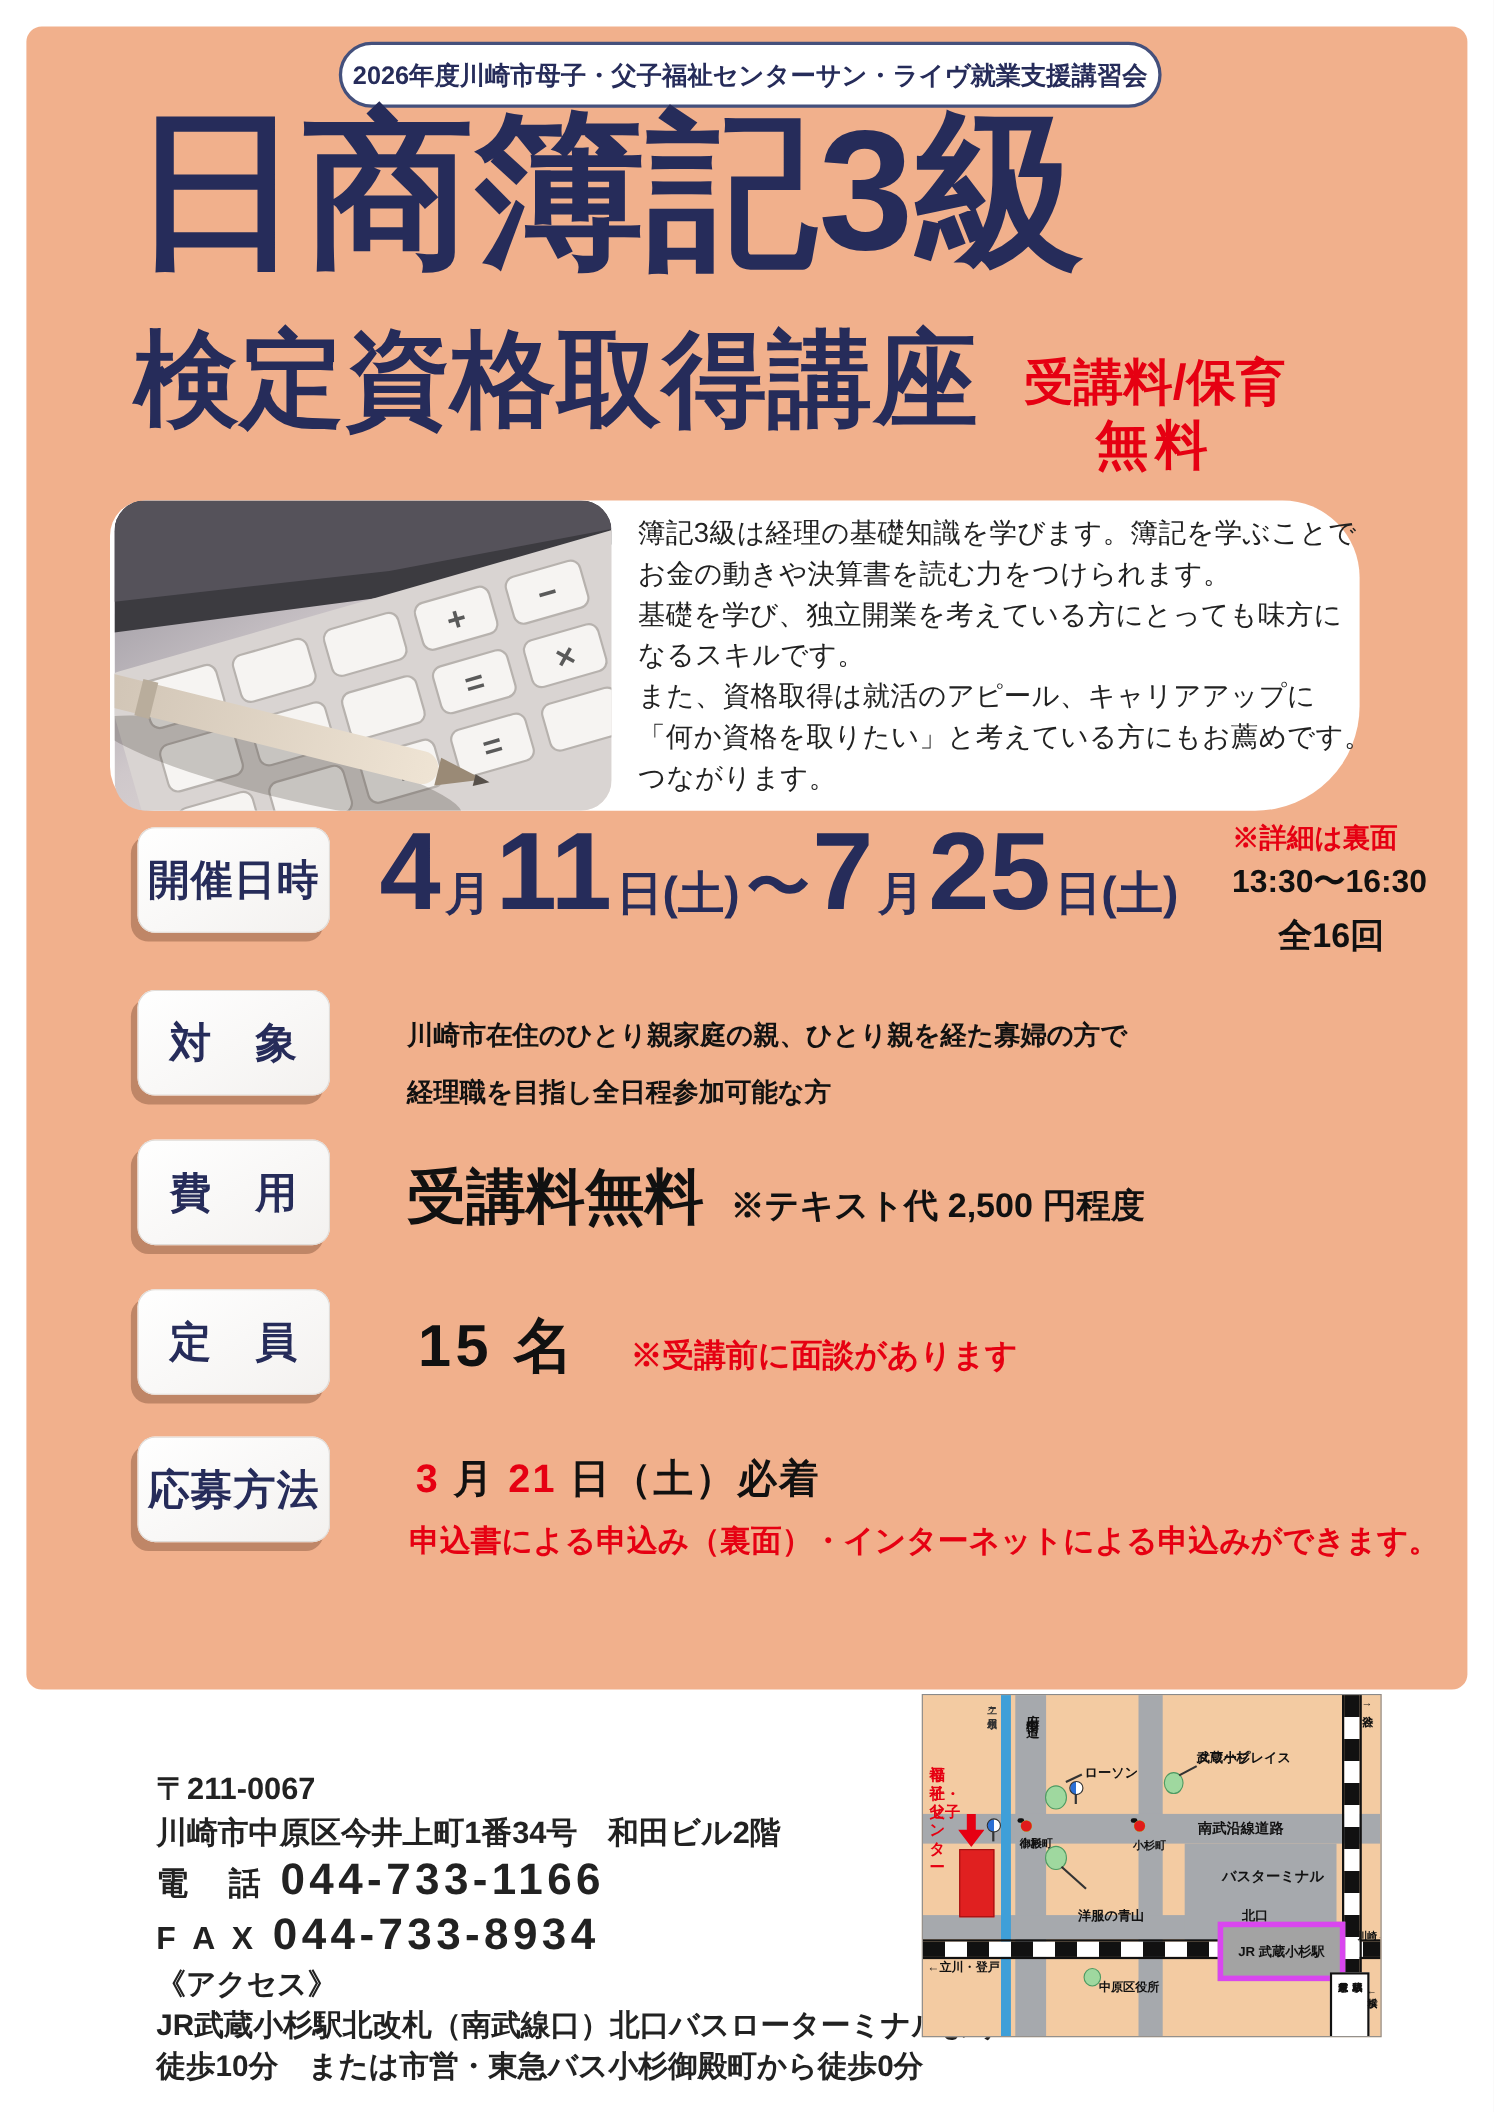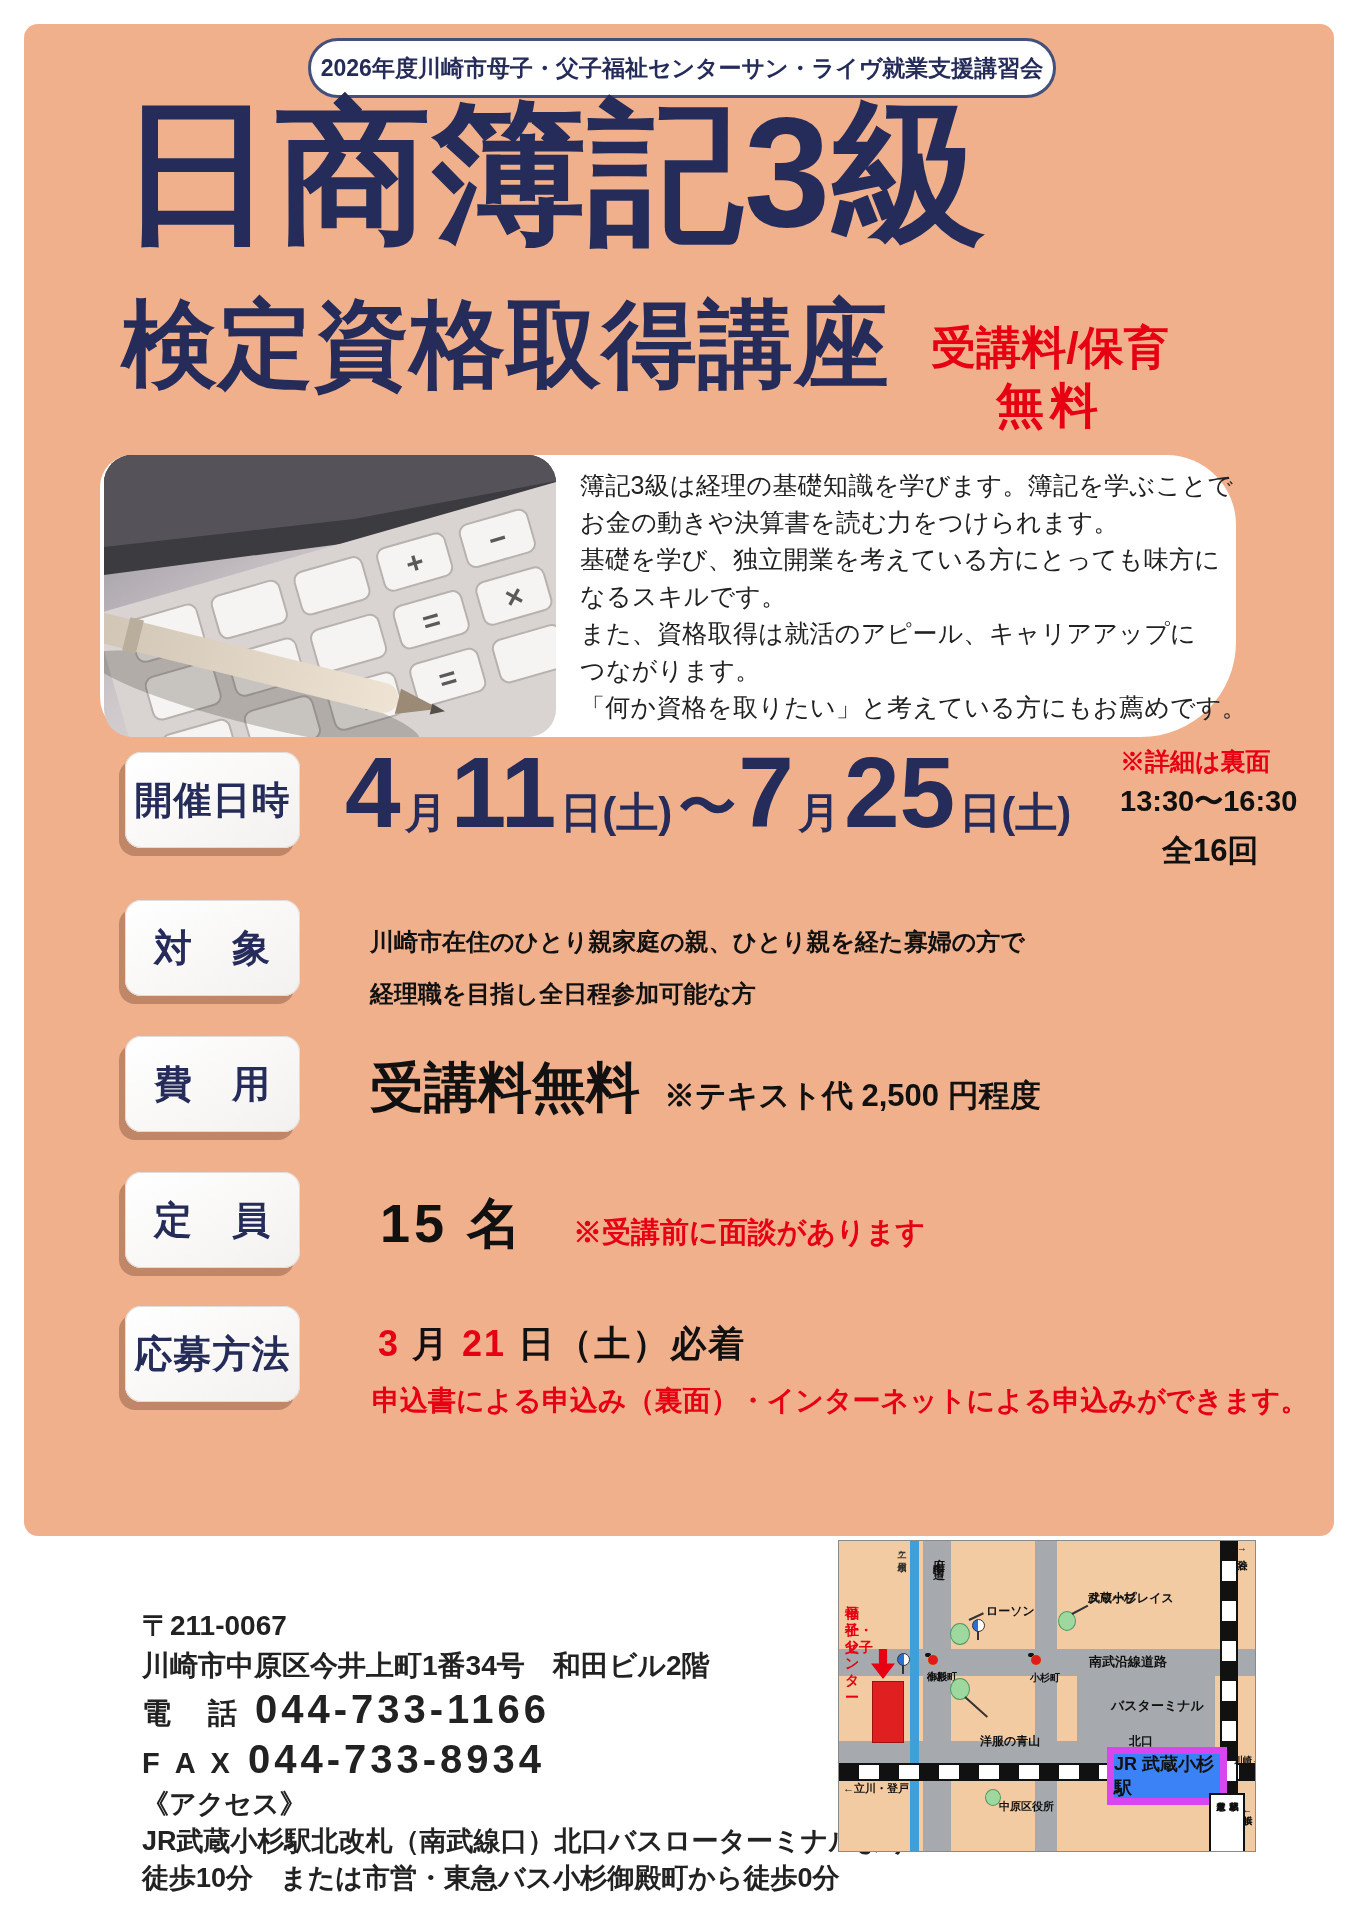--- a/index.html
+++ b/index.html
@@ -160,22 +160,22 @@
       </g>
     </svg>
   </div>
 
   <div class="intro-text">
     <div>簿記3級は経理の基礎知識を学びます。簿記を学ぶことで</div>
     <div>お金の動きや決算書を読む力をつけられます。</div>
     <div>基礎を学び、独立開業を考えている方にとっても味方に</div>
     <div>なるスキルです。</div>
     <div>また、資格取得は就活のアピール、キャリアアップに</div>
+    <div>「何か資格を取りたい」と考えている方にもお薦めです。</div>
     <div>つながります。</div>
-    <div>「何か資格を取りたい」と考えている方にもお薦めです。</div>
   </div>
 
   <div class="key" style="top:752px;">
     <span>開催日時</span>
   </div>
   <div class="dateline">
     <span class="num">4</span>
     <span class="unit">月</span>
     <span class="num">11</span>
     <span class="unit">日(土)</span>
@@ -252,22 +252,22 @@
     <div style="left:71px;top:0;width:9px;height:310px;background:#3f9fd8;"></div>
     <div class="vtext maplabel" style="left:56px;top:4px;font-size:9px;color:#333;">二ヶ領用水</div>
     <div class="vtext maplabel" style="left:91px;top:8px;font-size:12px;letter-spacing:3px;">府中街道</div>
     <div class="maplabel" style="left:250px;top:112px;font-size:13px;">南武沿線道路</div>
     <div class="maplabel" style="left:272px;top:156px;font-size:13px;">バスターミナル</div>
     <div class="maplabel" style="left:290px;top:192px;font-size:12px;z-index:3;">北口</div>
 
     <div class="rw-h" style="left:0;top:222px;width:416px;height:14px;"></div>
     <div class="rw-v" style="left:381px;top:0;width:14px;height:310px;"></div>
 
-    <div style="left:268px;top:206px;width:106px;height:44px;background:#3b82f6;border:7px solid #d946ef;
-                display:flex;align-items:center;justify-content:center;font-size:18px;z-index:4;">JR 武蔵小杉駅</div>
+    <div style="left:268px;top:206px;width:106px;height:44px;background:#a3a3a3;border:5px solid #d946ef;
+                display:flex;align-items:center;justify-content:center;font-size:12px;z-index:4;">JR 武蔵小杉駅</div>
     <div style="left:370px;top:252px;width:32px;height:58px;background:#fff;border:2px solid #111;
                 display:flex;justify-content:center;z-index:4;">
       <span class="vtext" style="position:static;font-size:9px;">東急電鉄</span>
       <span class="vtext" style="position:static;font-size:9px;">武蔵小杉駅</span>
     </div>
 
     <div style="left:6px;top:64px;color:#e60012;font-size:14px;line-height:1.2;z-index:3;">
       <div>母子・父子</div>
       <div>福祉センター</div>
     </div>

